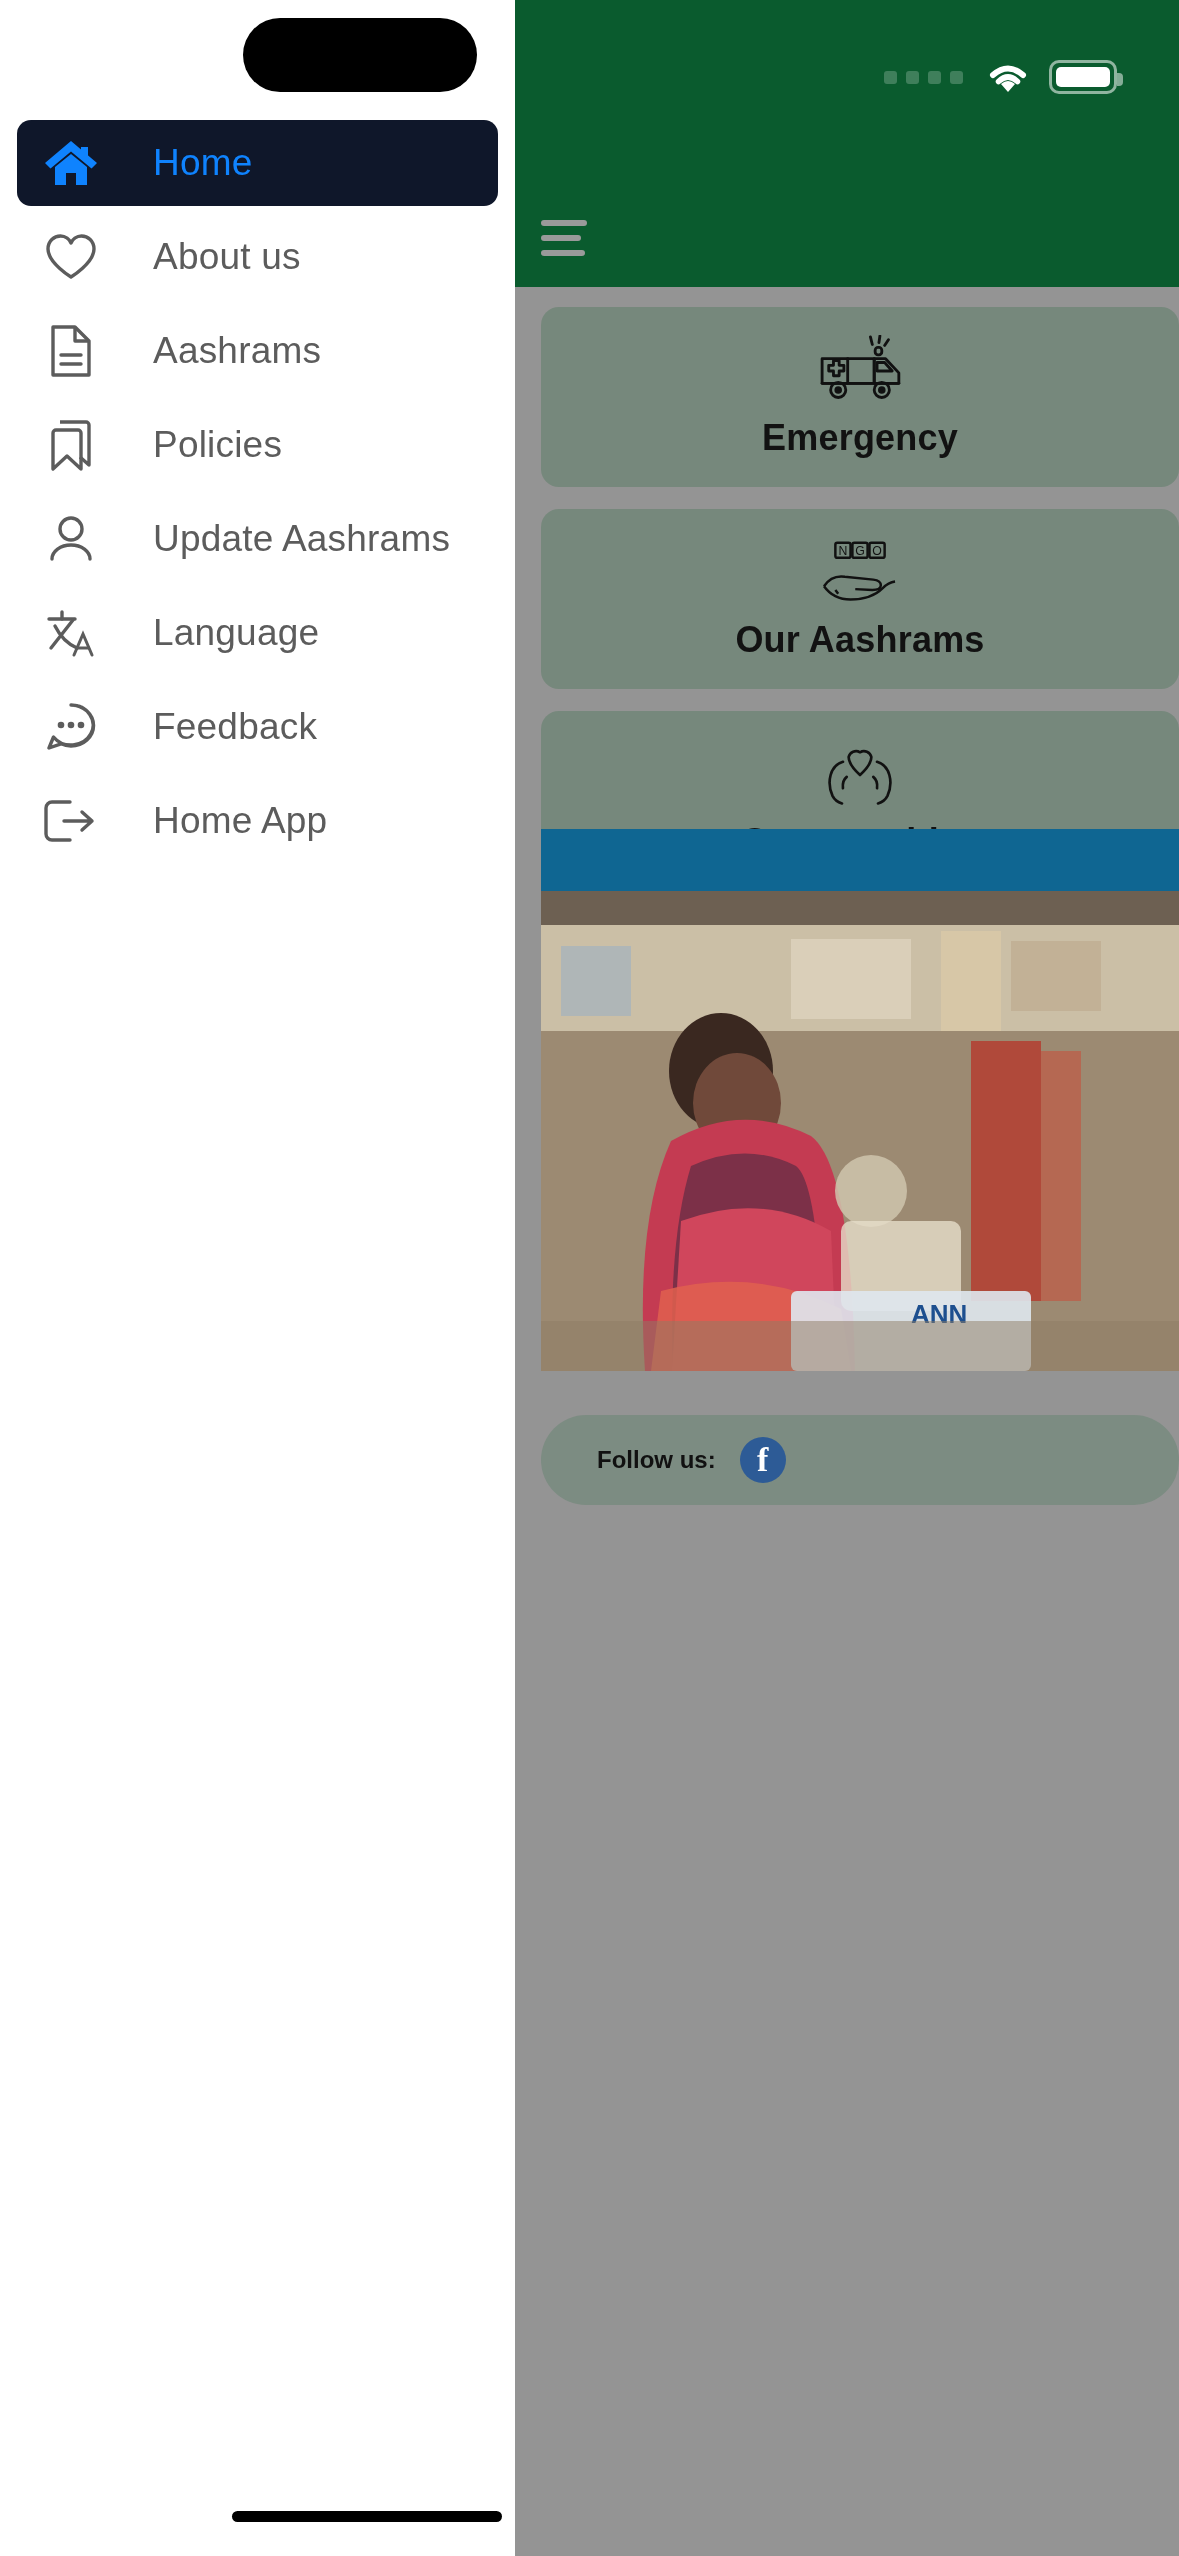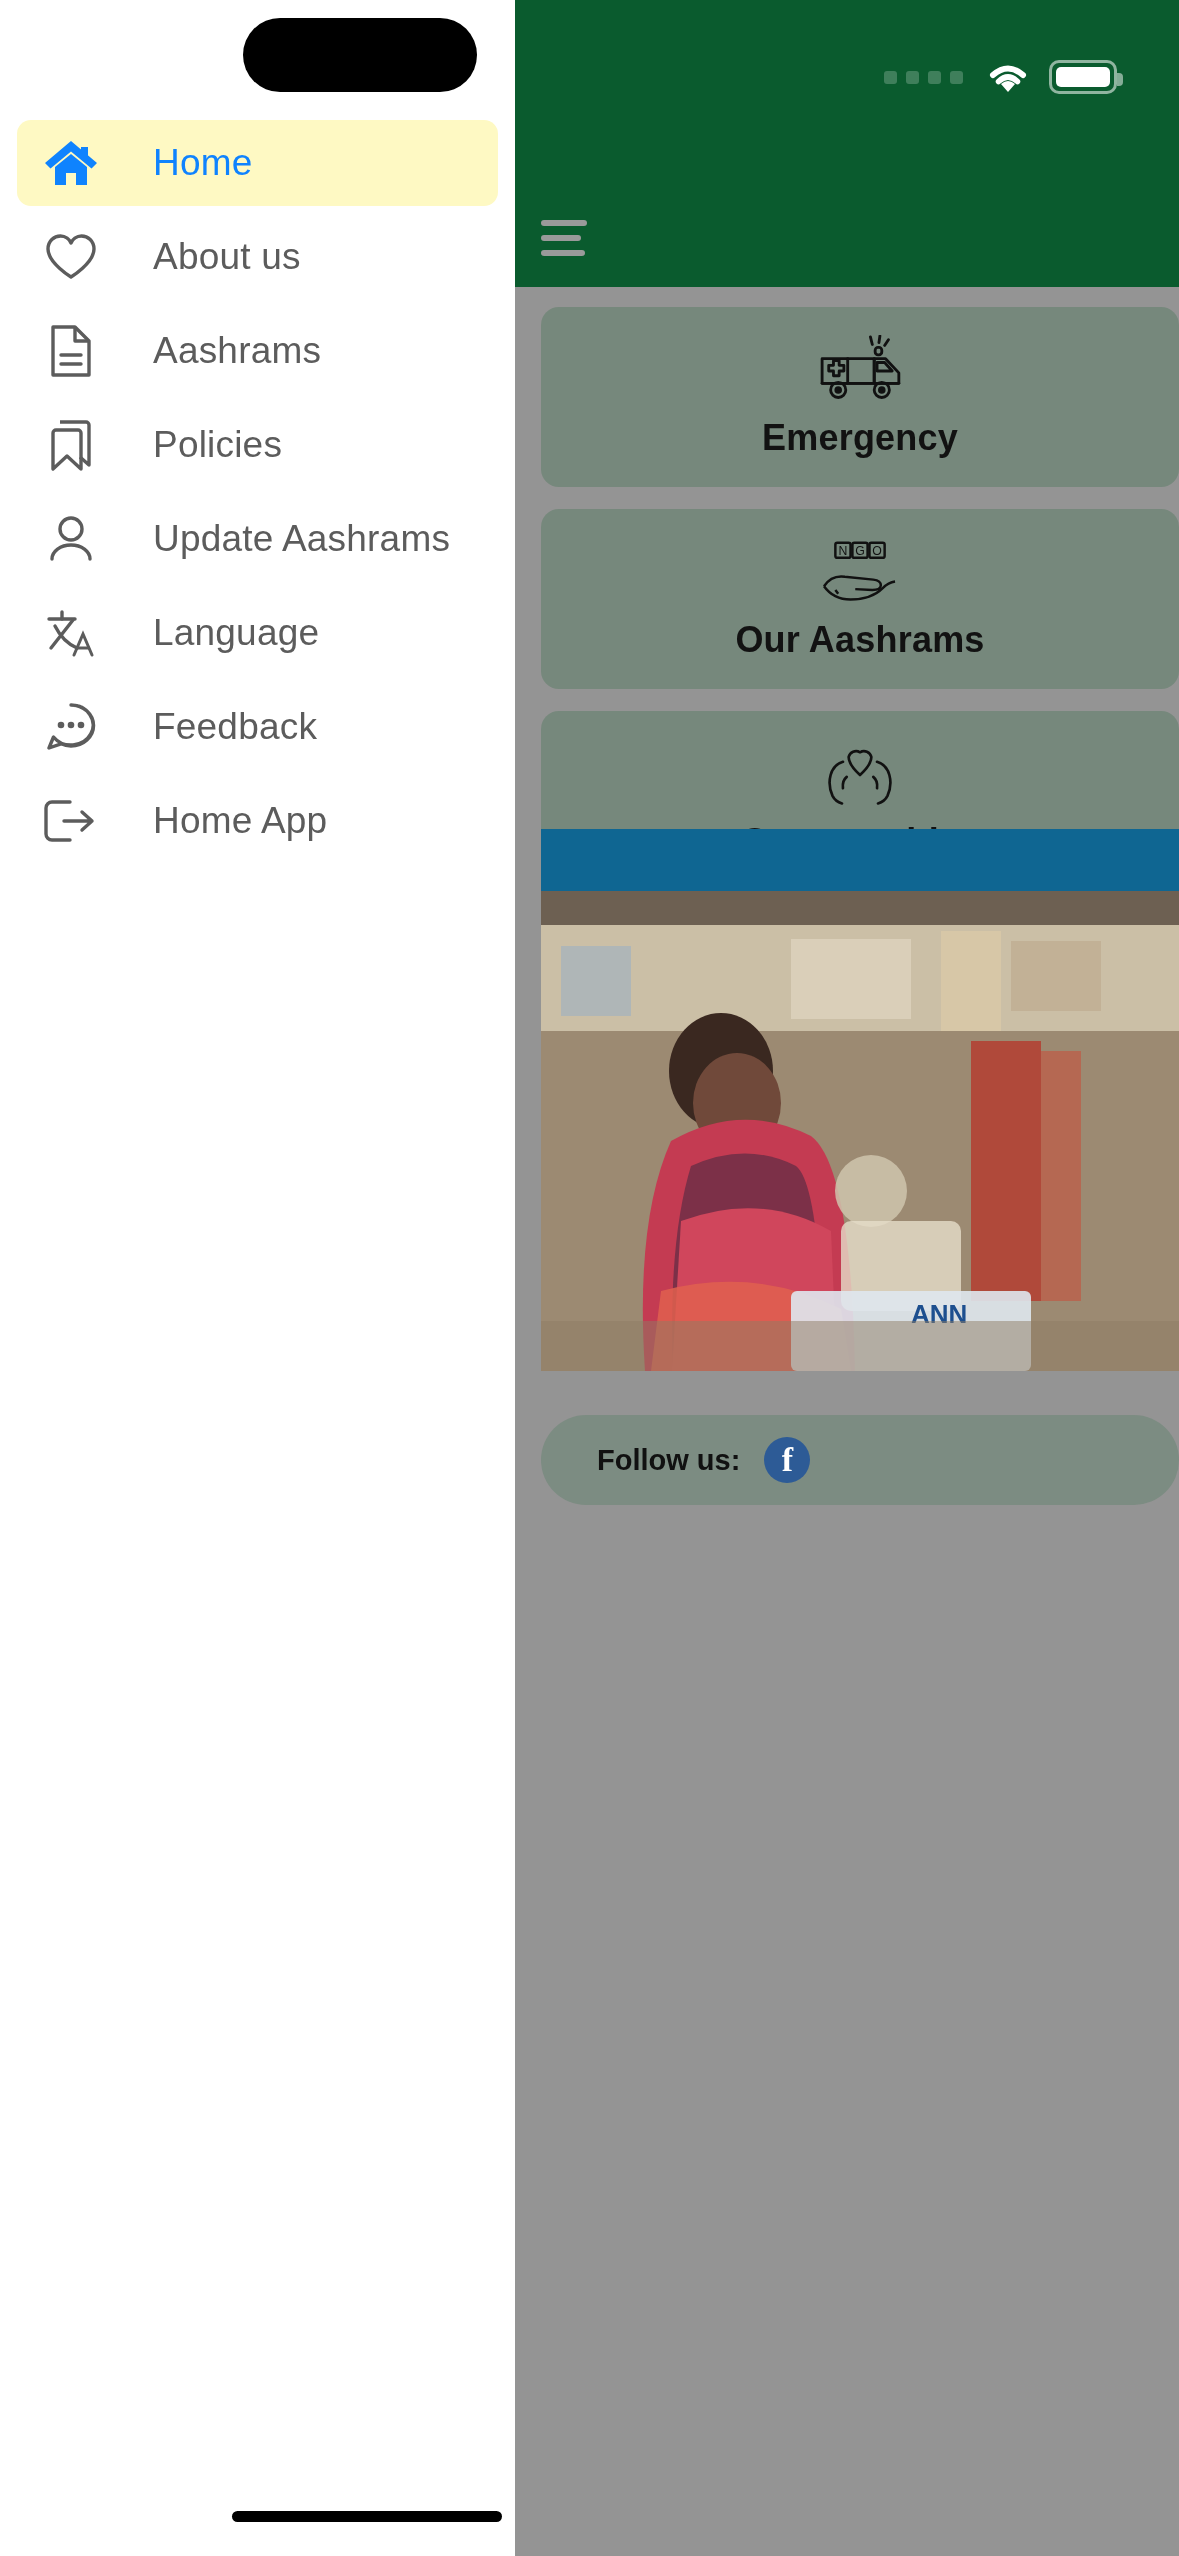--- a/index.html
+++ b/index.html
@@ -110,21 +110,21 @@
   .follow-pill {
     position: absolute;
     left: 541px; top: 1128px;
     width: 638px; height: 90px;
     background: #7C8C82;
     border-radius: 45px;
     display: flex; align-items: center; gap: 24px;
     padding-left: 56px;
   }
   .follow-text {
-    font-size: 29px; font-weight: bold; color: #111;
+    font-size: 24px; font-weight: bold; color: #111;
   }
   .fb-ic {
     width: 46px; height: 46px; border-radius: 50%;
     background: #2D5B96; position: relative; flex: none;
   }
   .fb-ic::after {
     content: "f";
     position: absolute; left: 0; right: 0; top: 50%;
     transform: translateY(-50%);
     text-align: center;
@@ -152,21 +152,21 @@
     left: 0; top: 120px;
     width: 515px;
   }
   .menu-item {
     position: relative;
     height: 86px;
     margin: 0 17px 8px 17px;
     display: flex; align-items: center;
     border-radius: 14px;
   }
-  .menu-item.active { background: #fef9c3; text-align: right; }
+  .menu-item.active { background: #0f172a; text-align: right; }
   .mi-icon {
     width: 72px; flex: none;
     display: flex; align-items: center; justify-content: center;
     margin-left: 18px;
   }
   .mi-icon svg { display: block; }
   .mi-label {
     font-size: 37px;
     color: #5C5C5C;
     margin-left: 46px;

